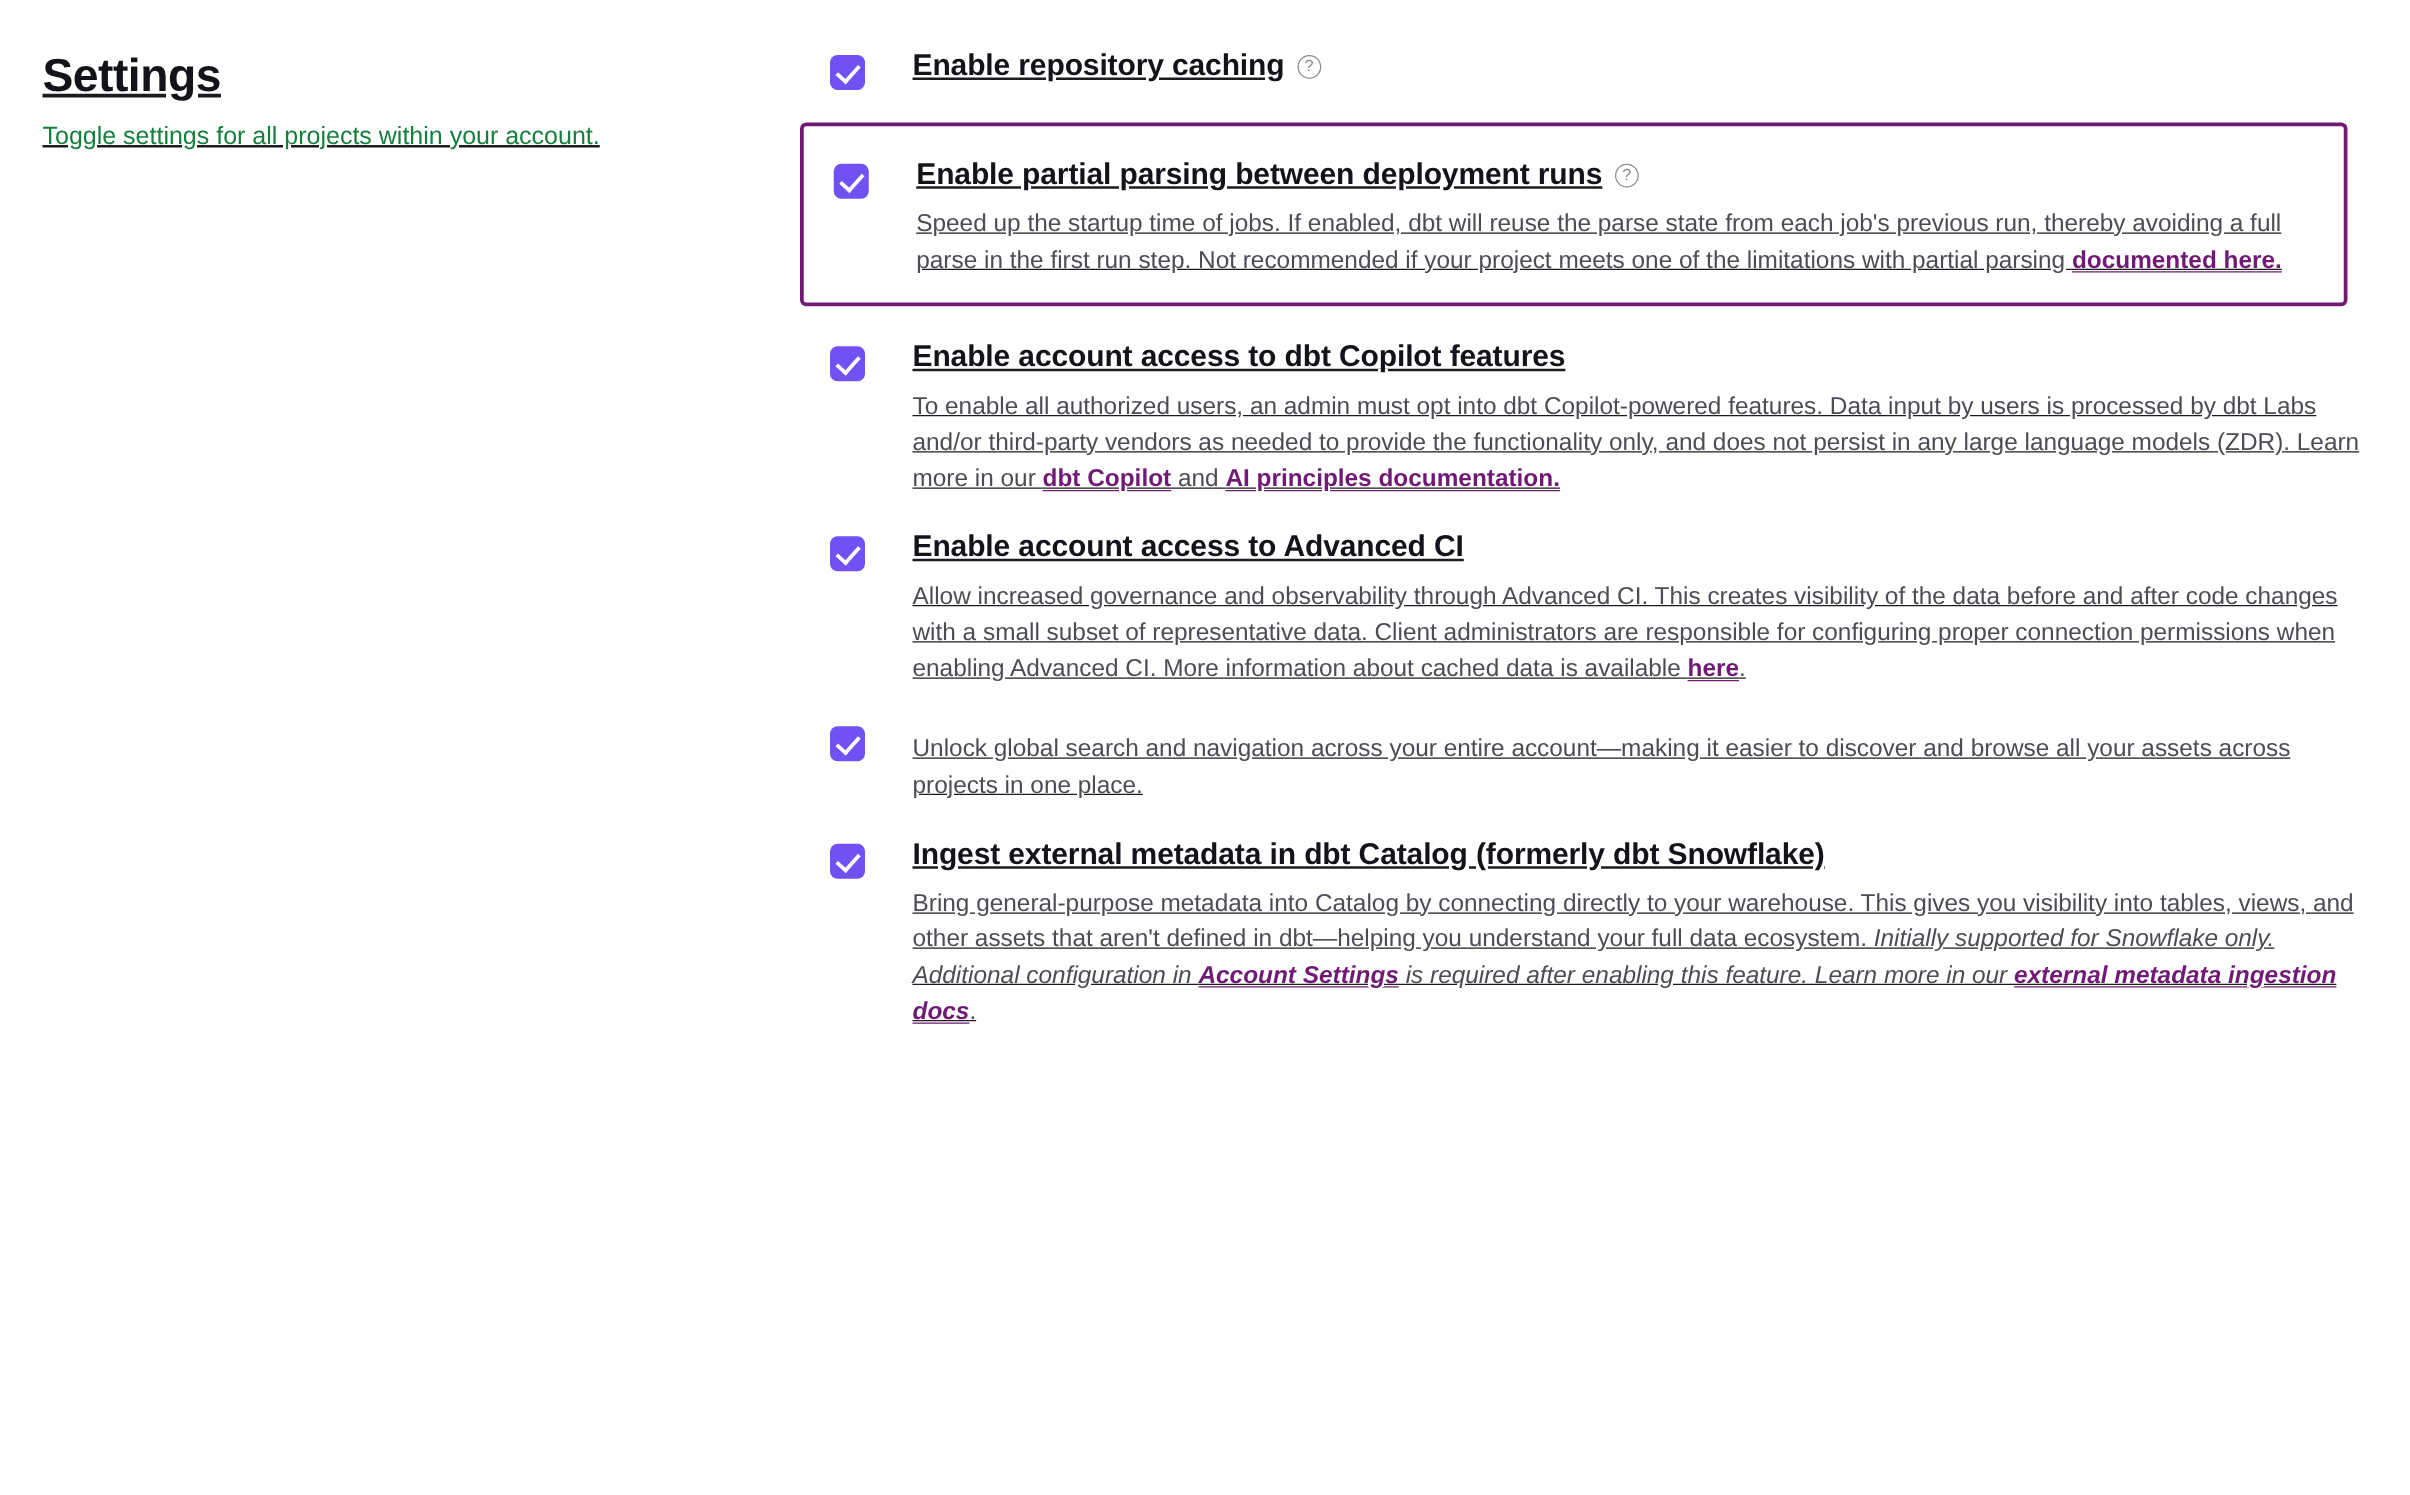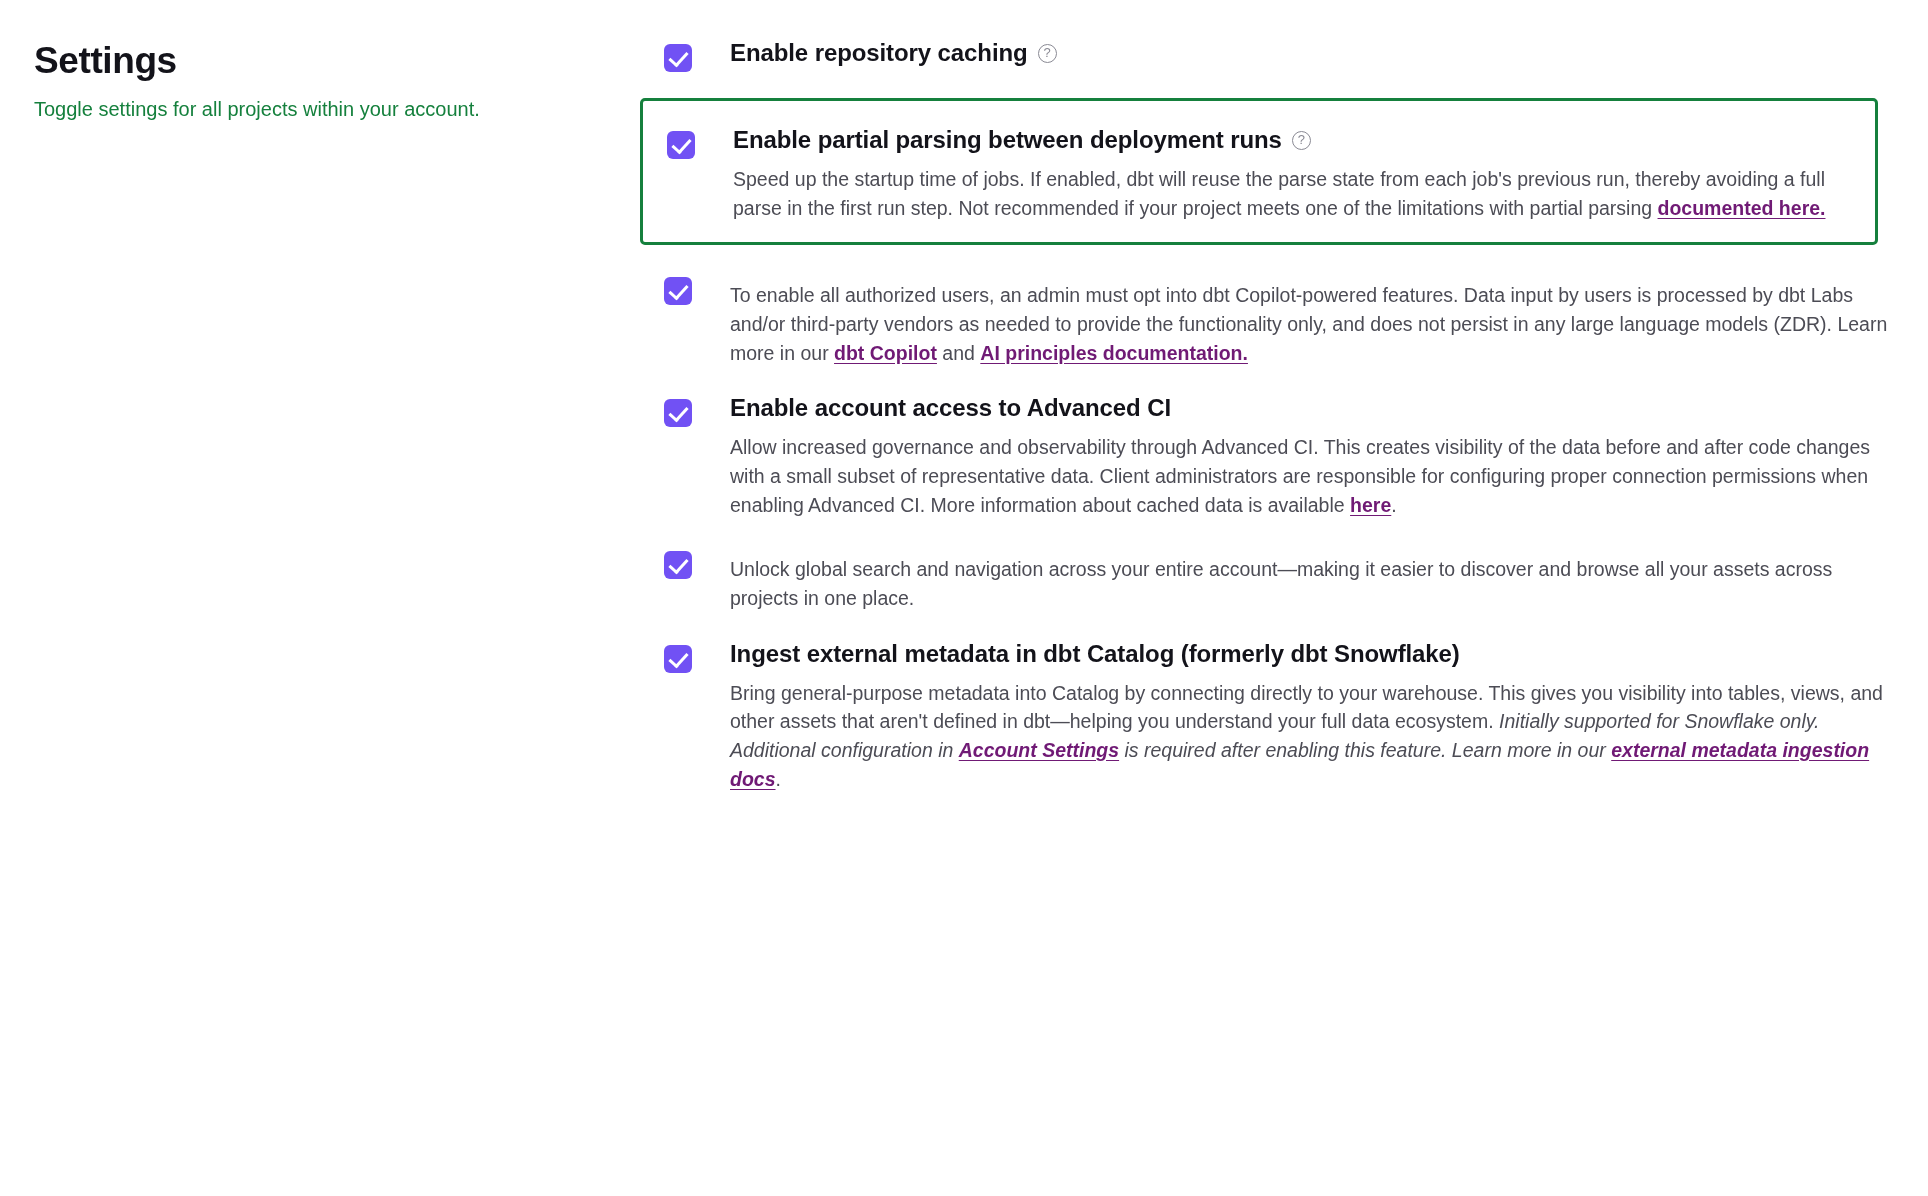--- a/index.html
+++ b/index.html
@@ -11,20 +11,21 @@
     color: #1c1c1e;
   }
   body {
     width: 1928px;
     height: 1196px;
     overflow: hidden;
   }
   .page {
     display: flex;
     padding: 34px 40px 0 34px;
+    text-decoration: underline;
   }
   .left-col {
     width: 630px;
     flex: 0 0 630px;
     padding-top: 6px;
   }
   .page-title {
     font-size: 37px;
     font-weight: bold;
     letter-spacing: -0.4px;
@@ -43,21 +44,21 @@
     max-width: 1230px;
   }
   .setting {
     display: flex;
     align-items: flex-start;
     padding: 0 0 0 0;
     margin-bottom: 26px;
     gap: 16px;
   }
   .setting.highlighted {
-    border: 3px solid #15803d;
+    border: 3px solid #701a75;
     border-radius: 5px;
     padding: 24px 22px 20px 24px;
     margin-left: -24px;
     margin-right: 10px;
     margin-bottom: 26px;
     margin-top: 16px;
   }
   .checkbox {
     flex: 0 0 auto;
     width: 28px;
@@ -164,20 +165,23 @@
             <span class="help-icon">
               <span>?</span>
             </span>
           </div>
           <div class="setting-desc"><span>Speed up the startup time of jobs. If enabled, dbt will reuse the parse state from each job's previous run, thereby avoiding a full parse in the first run step. Not recommended if your project meets one of the limitations with partial parsing </span><a href="#">documented here.</a></div>
         </div>
       </div>
       <div class="setting">
         <div class="checkbox"></div>
         <div class="setting-body">
+          <div class="setting-title">
+            <span>Enable account access to dbt Copilot features</span>
+          </div>
           <div class="setting-desc"><span>To enable all authorized users, an admin must opt into dbt Copilot-powered features. Data input by users is processed by dbt Labs and/or third-party vendors as needed to provide the functionality only, and does not persist in any large language models (ZDR). Learn more in our </span><a href="#">dbt Copilot</a><span> and </span><a href="#">AI principles documentation.</a></div>
         </div>
       </div>
       <div class="setting">
         <div class="checkbox"></div>
         <div class="setting-body">
           <div class="setting-title">
             <span>Enable account access to Advanced CI</span>
           </div>
           <div class="setting-desc"><span>Allow increased governance and observability through Advanced CI. This creates visibility of the data before and after code changes with a small subset of representative data. Client administrators are responsible for configuring proper connection permissions when enabling Advanced CI. More information about cached data is available </span><a href="#">here</a><span>.</span></div>

